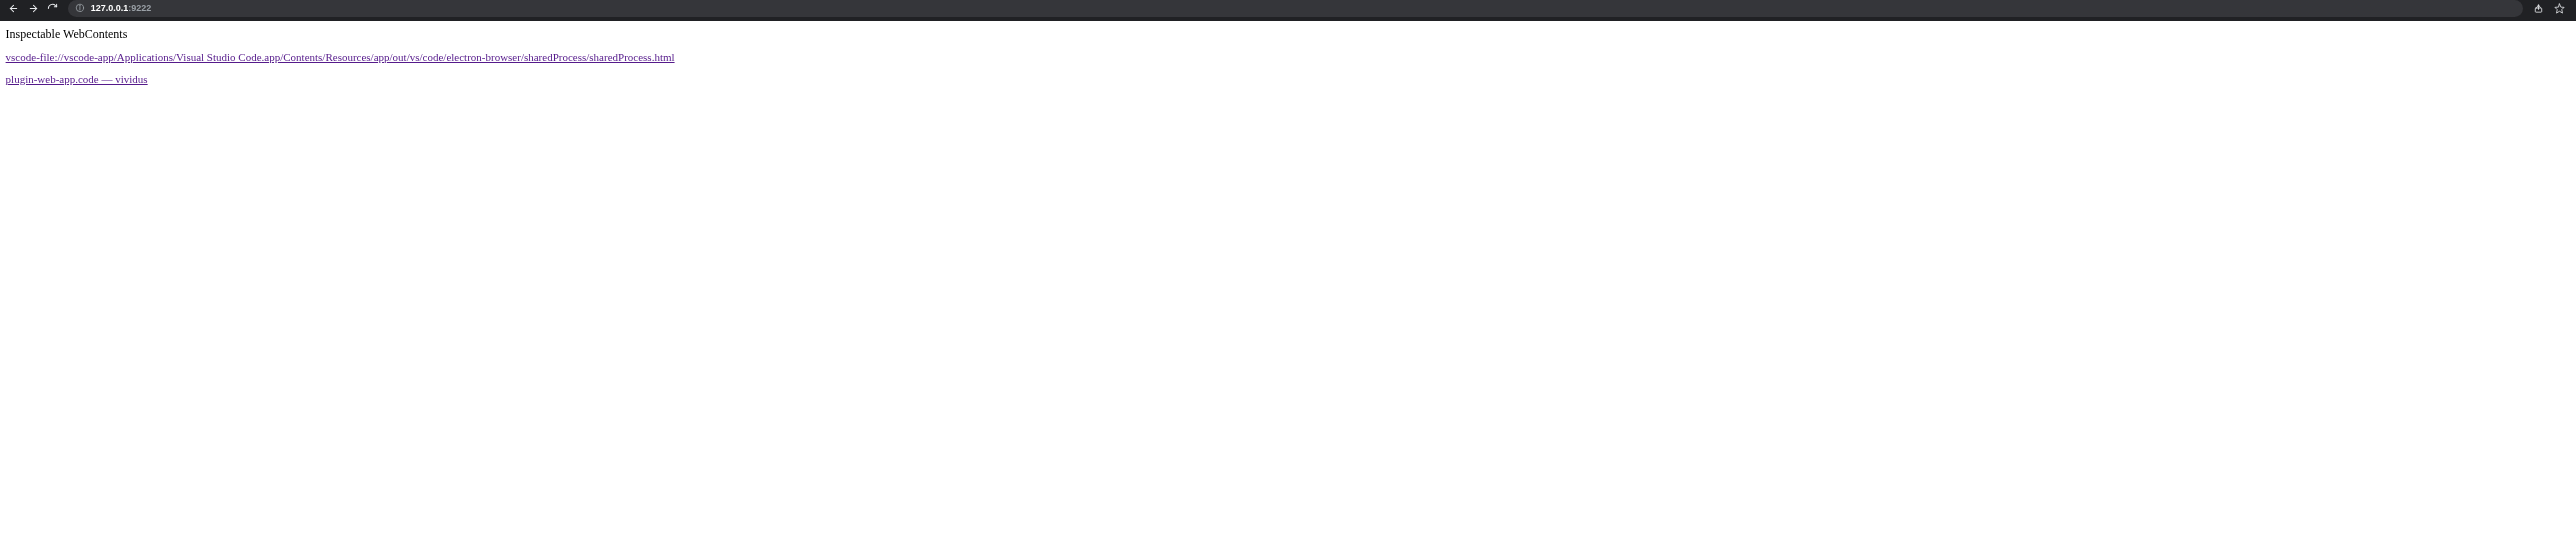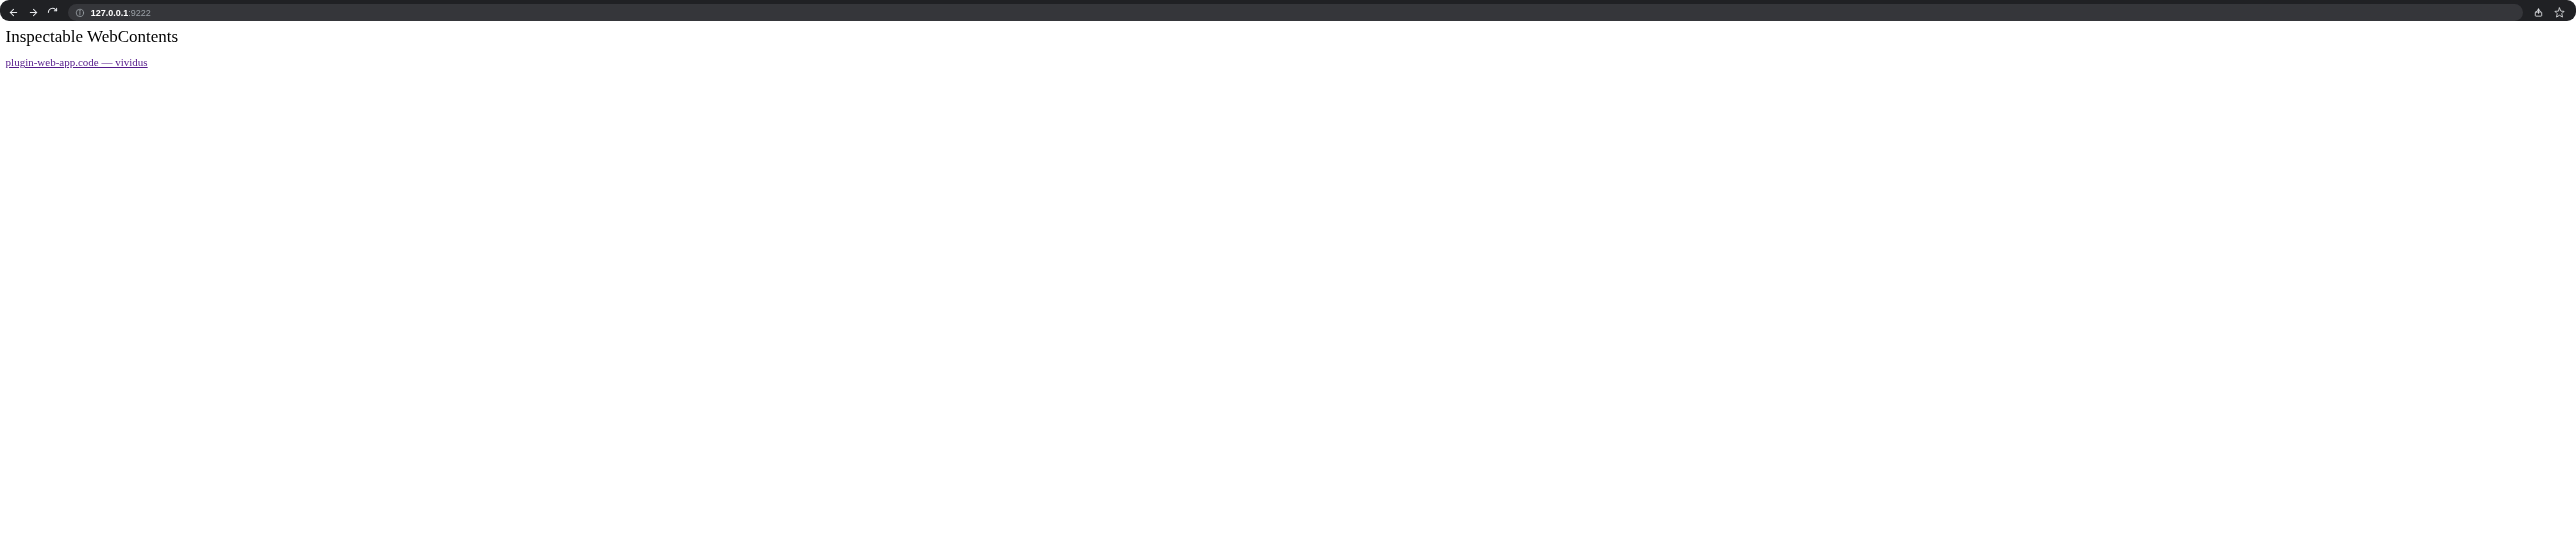--- a/index.html
+++ b/index.html
@@ -1,24 +1,23 @@
 <!DOCTYPE html>
 <html style="font-size:11px"><head>
   <meta charset="utf-8">
   <style>
     * { margin: 0; padding: 0; box-sizing: border-box; }
     body { font-family: -apple-system, BlinkMacSystemFont, "Segoe UI", Roboto, Helvetica, Arial, sans-serif; background: #fff; width: 2576px; }
     .browser-toolbar {
       background: #202124;
       height: 21px;
       display: flex;
-      align-items: flex-end;
+      align-items: flex-start;
       padding: 0 5.6px;
       gap: 2.8px;
-      border-radius: 9px;
     }
     .nav-btn {
       width: 16.7px;
       height: 16.7px;
       display: flex;
       align-items: center;
       justify-content: center;
       color: #e8eaed;
       cursor: pointer;
       border-radius: 50%;
@@ -41,21 +40,21 @@
       align-items: center;
       margin-right: 5.6px;
     }
     .info-icon svg { width: 9.8px; height: 9.8px; }
     .url-text {
       font-size: 9px;
       font-family: -apple-system, sans-serif;
       display: flex;
     }
     .url-host { color: #ffffff; font-weight: 600; }
-    .url-port { color: #9aa0a6; }
+    .url-port { color: #9aa0a6; font-weight: bold; }
     .toolbar-right {
       display: flex;
       align-items: center;
       gap: 4.2px;
       margin-right: 2.8px;
     }
     .toolbar-icon {
       width: 16.7px;
       height: 16.7px;
       display: flex;
@@ -66,21 +65,21 @@
     }
     .toolbar-icon svg { width: 11px; height: 11px; }
     .page-content {
       padding: 5.6px;
       font-family: "Times New Roman", Times, serif;
       font-size: 11px;
       color: #000;
     }
     .page-heading {
       margin-bottom: 9.8px;
-      font-size: 17px;
+      font-size: 12px;
     }
     .link-item {
       display: block;
       color: #551a8b;
       text-decoration: underline;
       margin-bottom: 9.8px;
       font-size: 11px;
       width: fit-content;
     }
   </style>
@@ -130,15 +129,16 @@
     <div class="toolbar-icon">
       <svg viewBox="0 0 24 24" fill="none" stroke="currentColor" stroke-width="1.8" stroke-linecap="round" stroke-linejoin="round">
           <polygon points="12 2 15 9 22 9.5 17 14.5 18.5 22 12 18 5.5 22 7 14.5 2 9.5 9 9"></polygon>
         </svg>
     </div>
   </div>
 </div>
 
 <div class="page-content">
   <div class="page-heading">Inspectable WebContents</div>
+  <a class="link-item">vscode-file://vscode-app/Applications/Visual Studio Code.app/Contents/Resources/app/out/vs/code/electron-browser/sharedProcess/sharedProcess.html</a>
   <a class="link-item">plugin-web-app.code — vividus</a>
 </div>
 
 
 </body></html>

